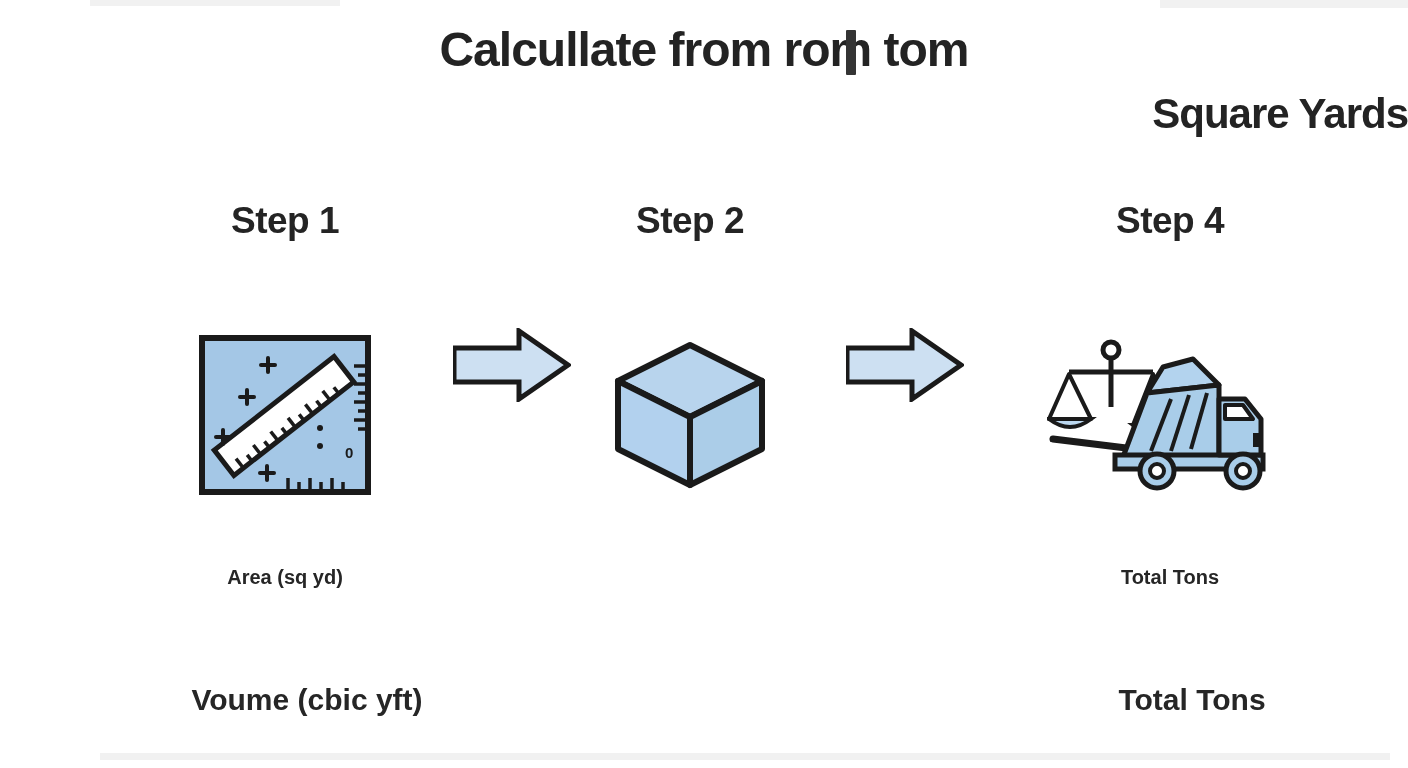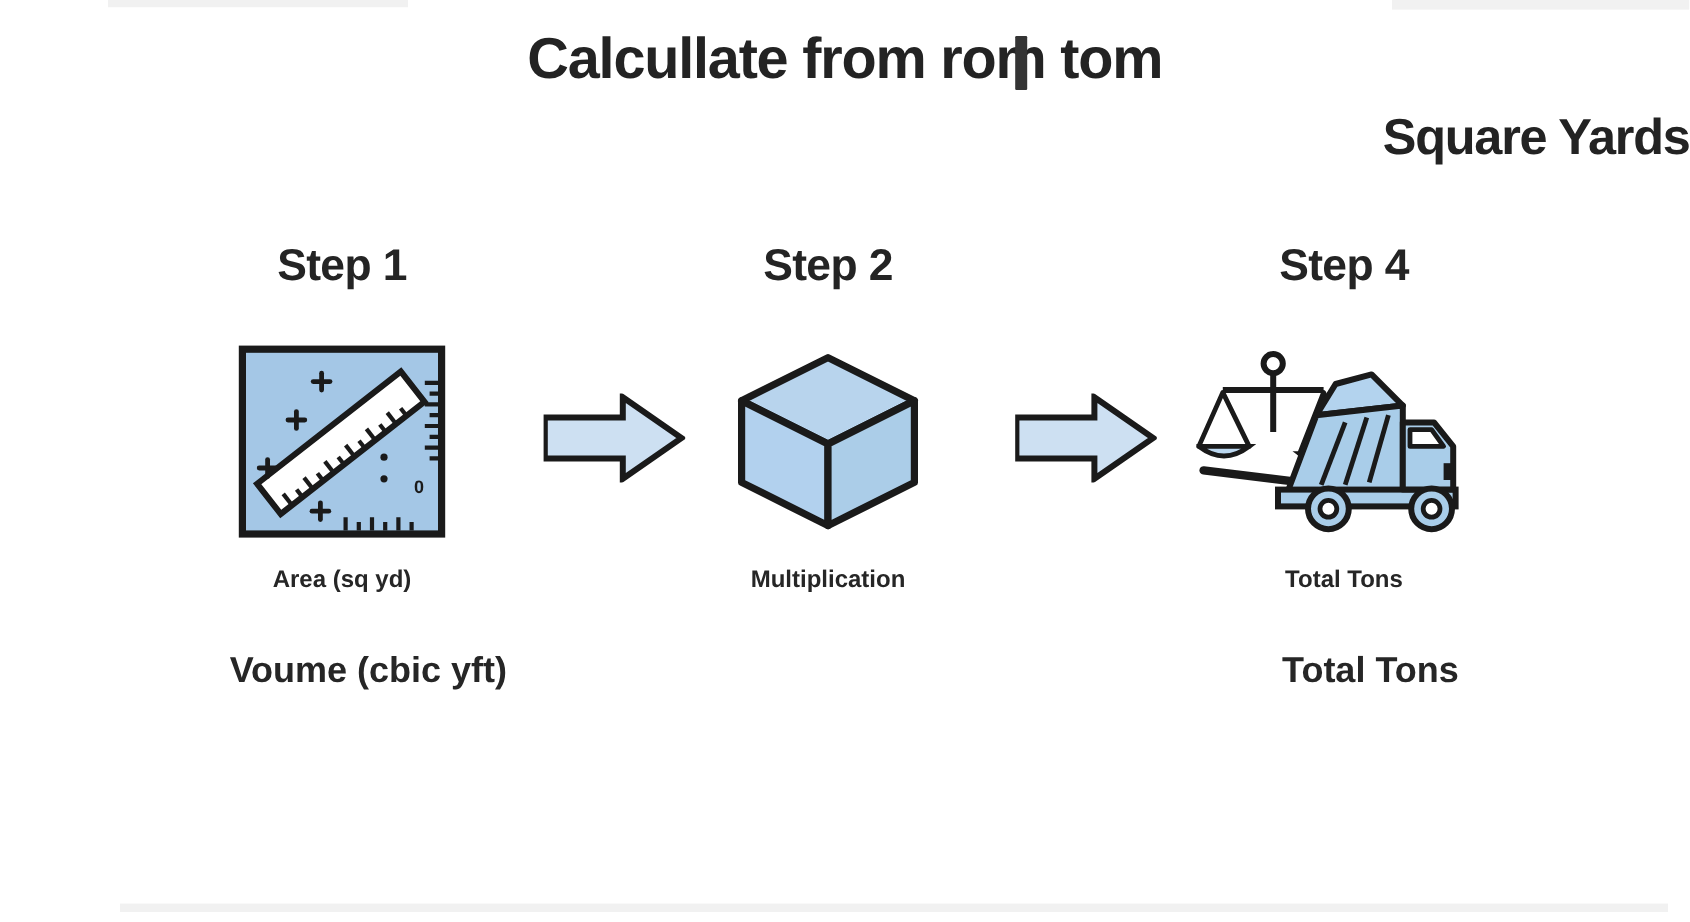--- a/index.html
+++ b/index.html
@@ -43,24 +43,25 @@
   .smudge-top-right  { left: 1160px; top: 0;      width: 248px;  height: 8px; }
   .smudge-bottom     { left: 100px;  top: 753px;  width: 1290px; height: 7px; }
 
   .column {
     position: absolute;
     top: 200px;
     width: 340px;
     display: flex;
     flex-direction: column;
     align-items: center;
+    gap: 47px;
   }
   .col-1 { left: 115px; }
   .col-2 { left: 520px; }
-  .col-3 { left: 950px; }
+  .col-3 { left: 1000px; }
   .step-header {
     height: 78px;
     font-size: 37px;
     font-weight: 800;
     color: #242424;
     letter-spacing: -0.5px;
   }
   .icon-box {
     height: 180px;
     display: flex;
@@ -179,21 +180,20 @@
     <div class="step-header">Step 2</div>
     <div class="icon-box">
       <svg width="162" height="152" viewBox="0 0 162 152">
         <g stroke="#1a1a1a" stroke-width="6" stroke-linejoin="round">
           <polygon points="81,6 153,42 81,78 9,42" fill="#b8d4ed"></polygon>
           <polygon points="9,42 81,78 81,146 9,110" fill="#b2d1ee"></polygon>
           <polygon points="81,78 153,42 153,110 81,146" fill="#abcde8"></polygon>
         </g>
       </svg>
     </div>
-    <div class="step-label-1">Multiplication</div>
   </div>
 
   <div class="arrow-wrap arrow-2">
     <svg width="118" height="74" viewBox="0 0 118 74">
       <polygon points="1,20 66,20 66,3 115,37 66,71 66,54 1,54" fill="#cde0f2" stroke="#1a1a1a" stroke-width="5" stroke-linejoin="miter"></polygon>
     </svg>
   </div>
 
   <div class="column col-3">
     <div class="step-header">Step 4</div>

